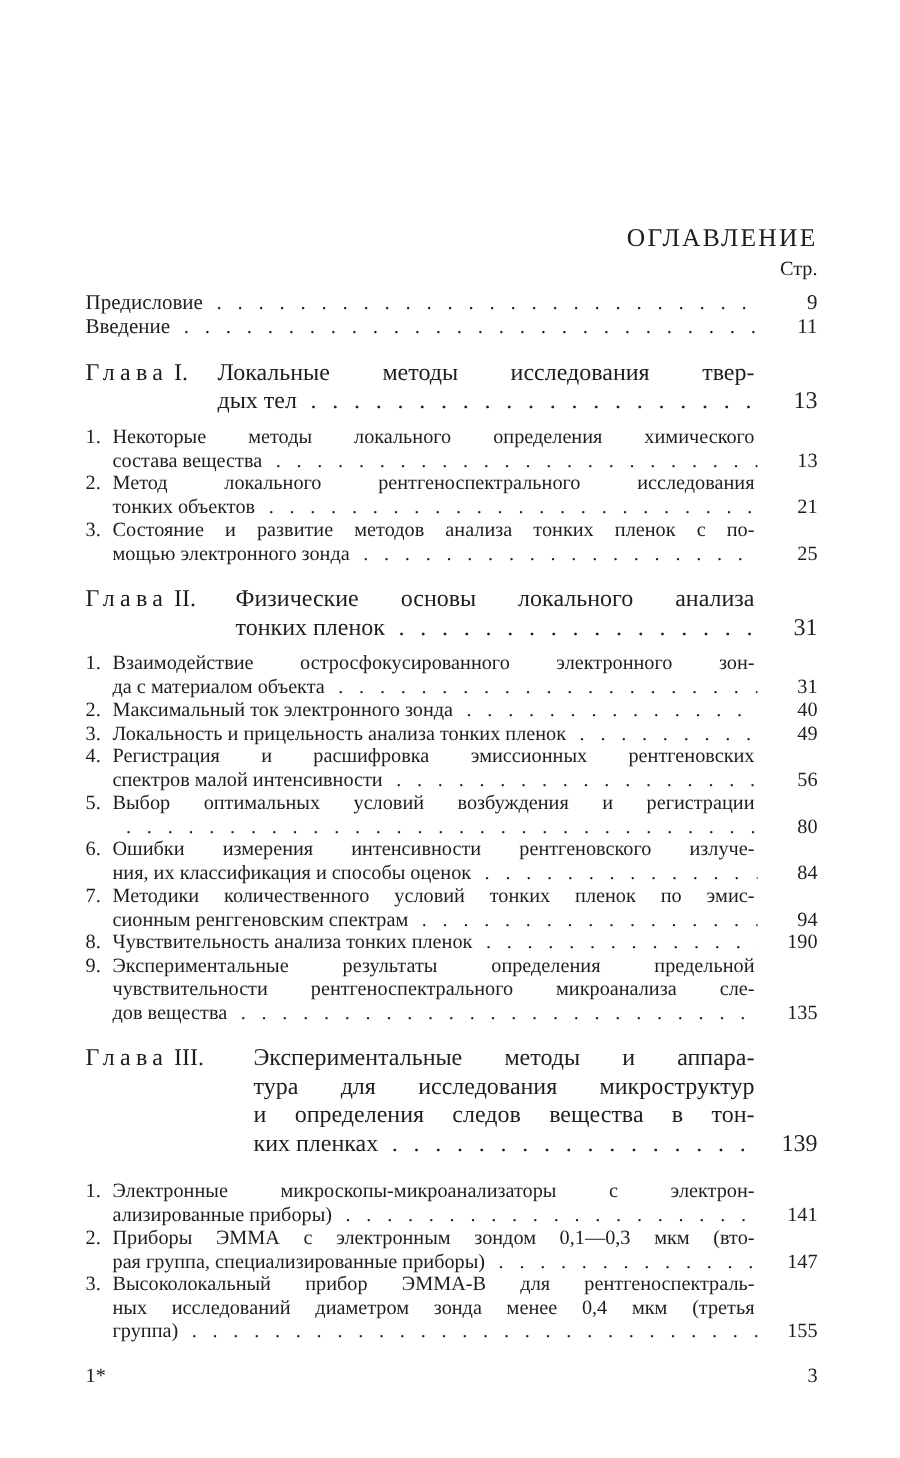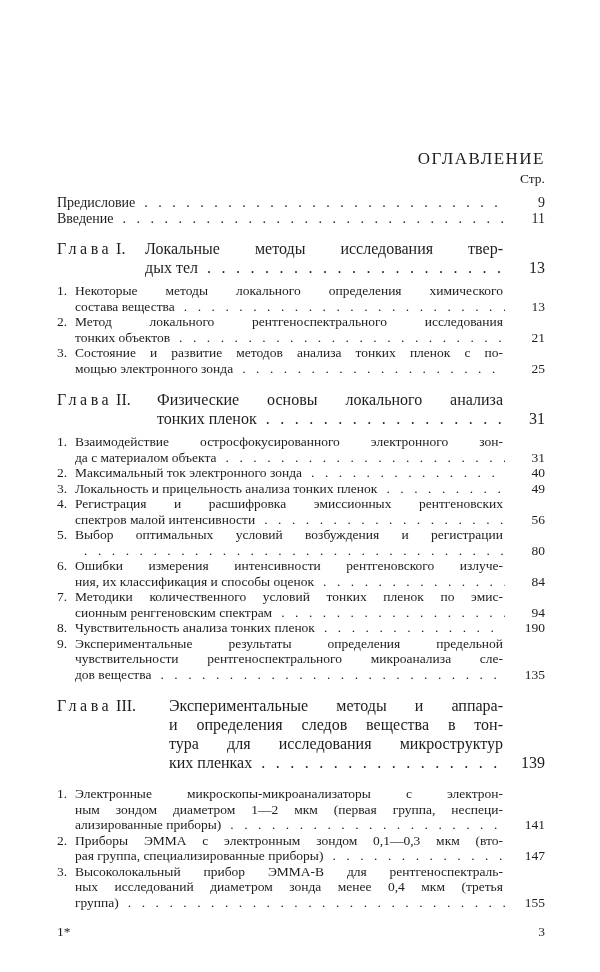--- a/index.html
+++ b/index.html
@@ -233,41 +233,38 @@
       <span class="pg">135</span>
     </div>
   </div>
 
   <div class="ch-head">
     <div class="row">
       <span class="ch-label w3"><span class="ch-word">Глава</span>&nbsp;<span>III.</span></span>
       <span class="t just">Экспериментальные методы и аппара-</span>
     </div>
     <div class="row ind3">
+      <span class="t just">тура для исследования микроструктур</span>
+    </div>
+    <div class="row ind3">
       <span class="t just">и определения следов вещества в тон-</span>
-    </div>
-    <div class="row ind3">
-      <span class="t just">тура для исследования микроструктур</span>
     </div>
     <div class="row ind3">
       <span class="t">ких пленках</span>
       <span class="dots">......................................................</span>
       <span class="pg">139</span>
     </div>
   </div>
 
   <div class="gap-sm"></div>
 
   <div class="items">
     <div class="row">
       <span class="num">1.</span>
       <span class="t just">Электронные микроскопы-микроанализаторы с электрон-</span>
-    </div>
-    <div class="row cont">
-      <span class="t just">ным зондом диаметром 1—2 мкм (первая группа, неспеци-</span>
     </div>
     <div class="row cont">
       <span class="t">ализированные приборы)</span>
       <span class="dots">......................................................</span>
       <span class="pg">141</span>
     </div>
     <div class="row">
       <span class="num">2.</span>
       <span class="t just">Приборы ЭММА с электронным зондом 0,1—0,3 мкм (вто-</span>
     </div>

